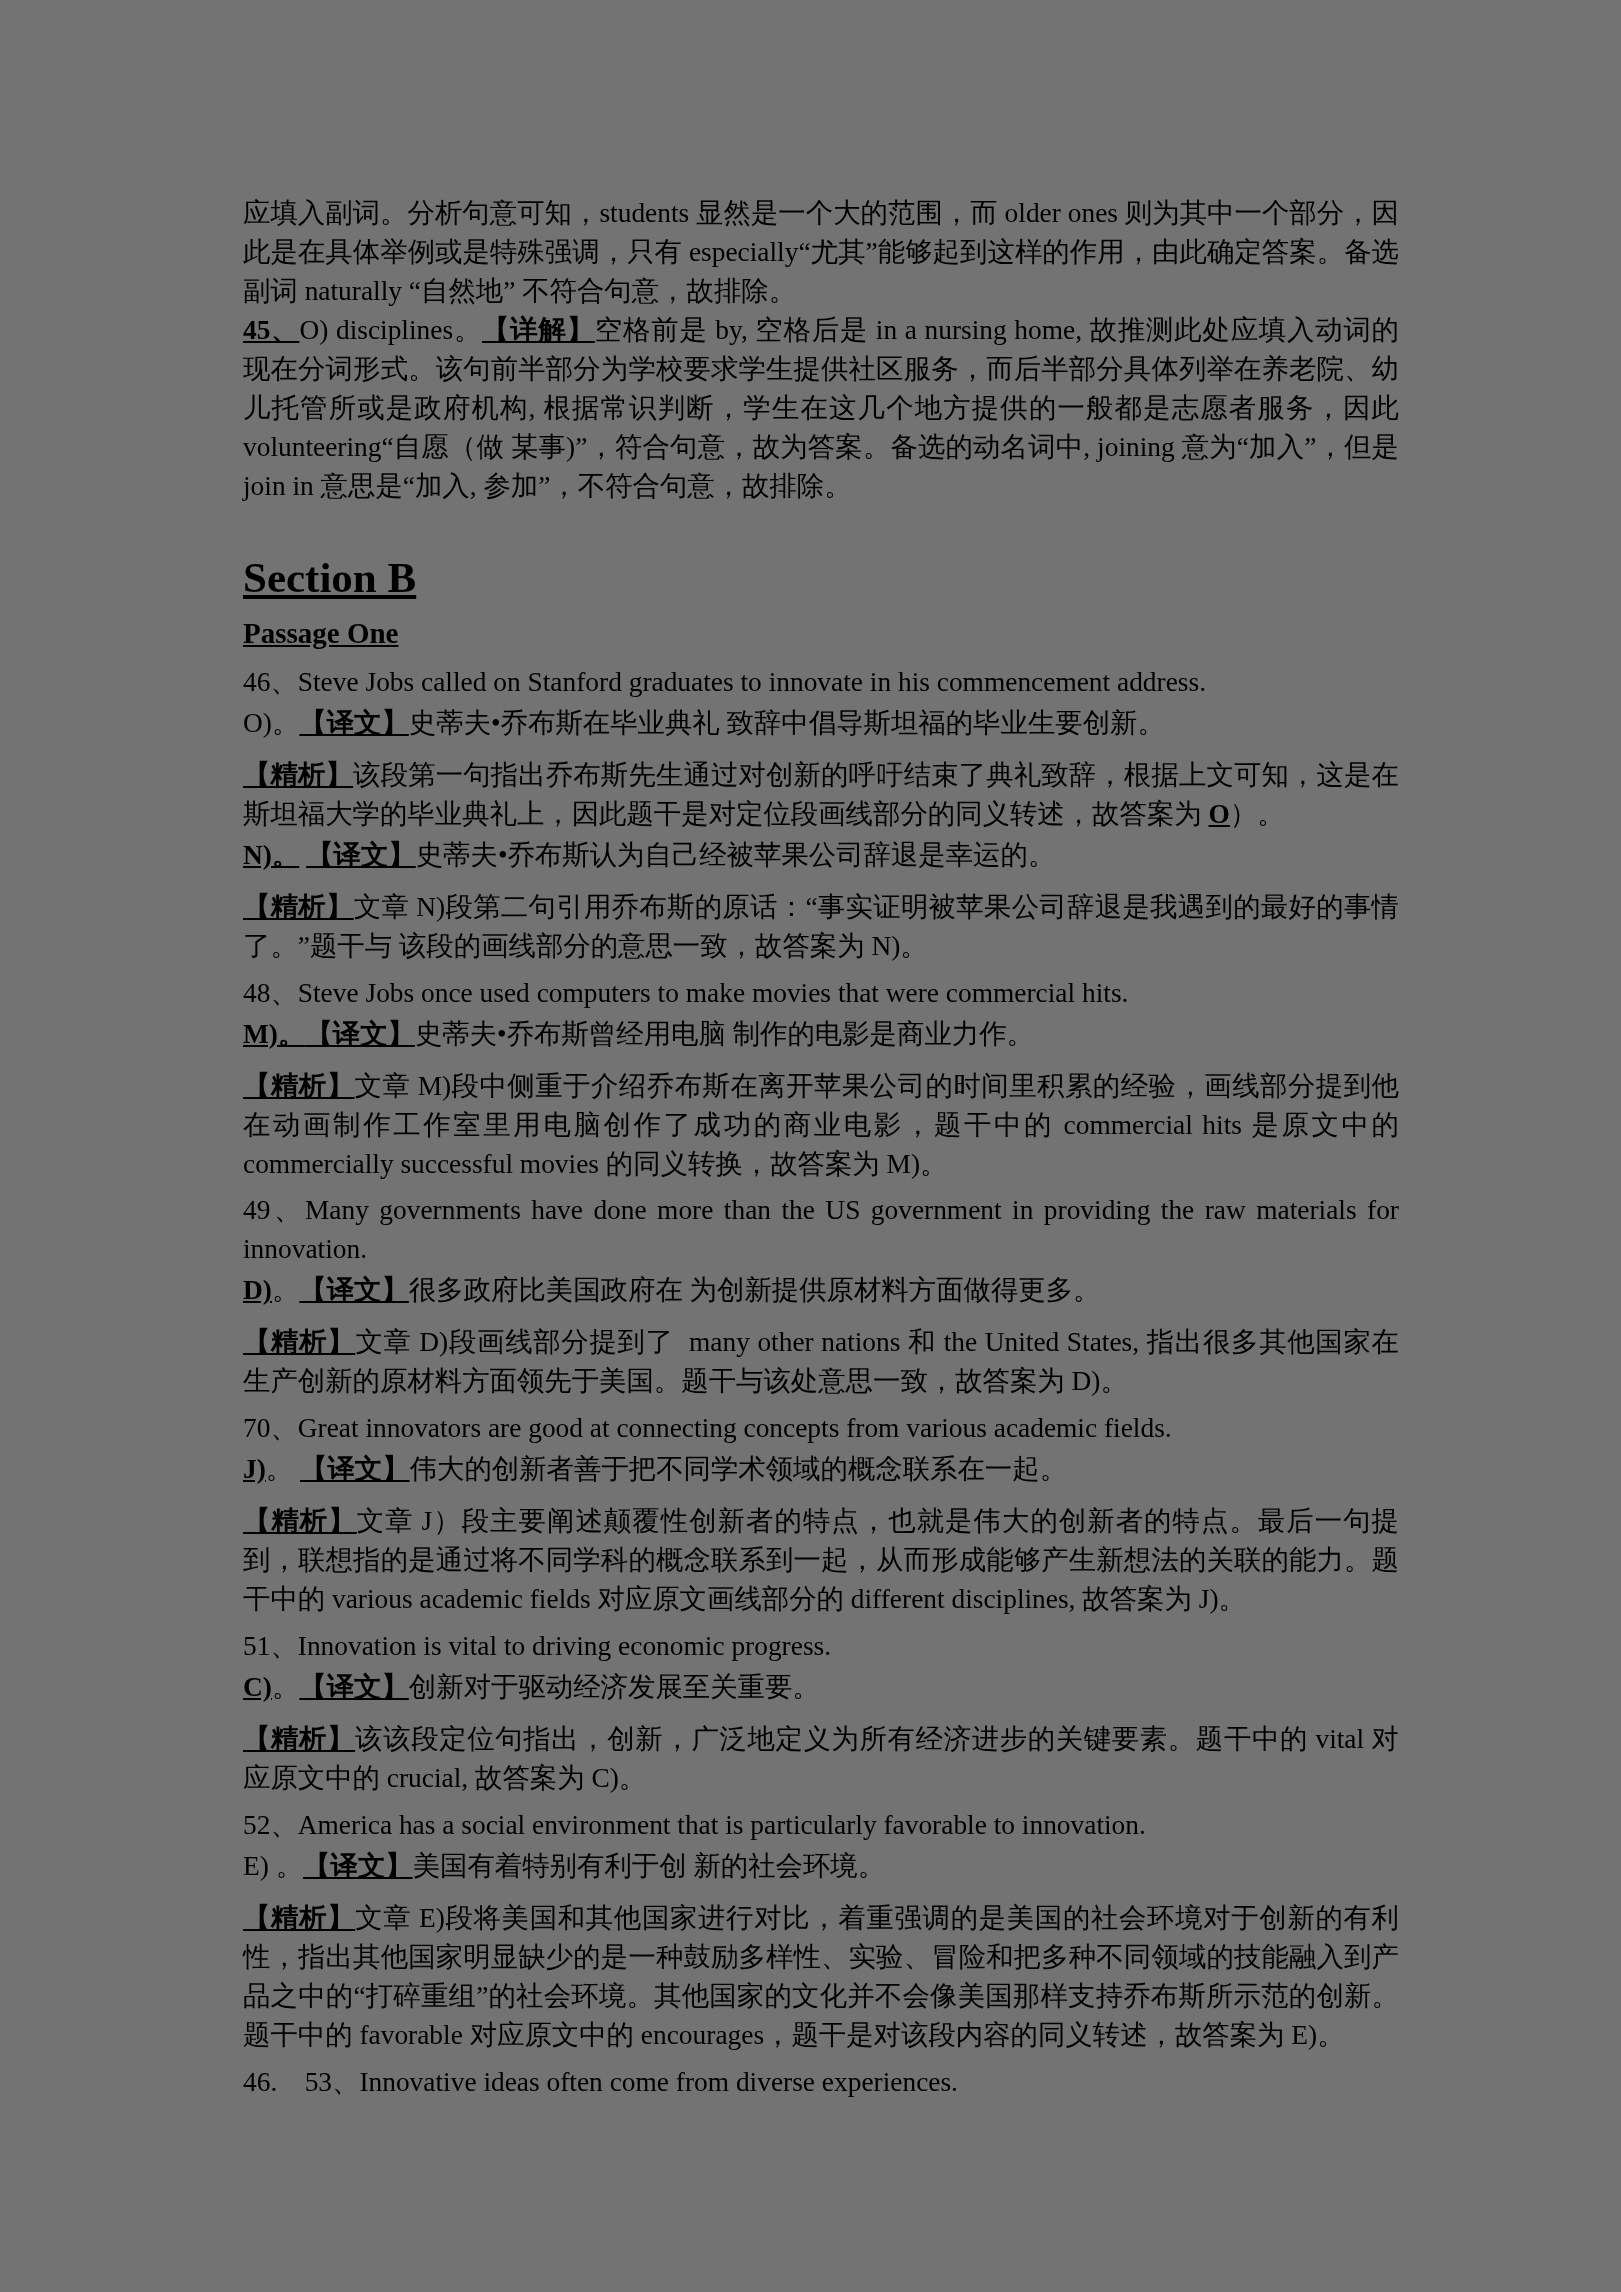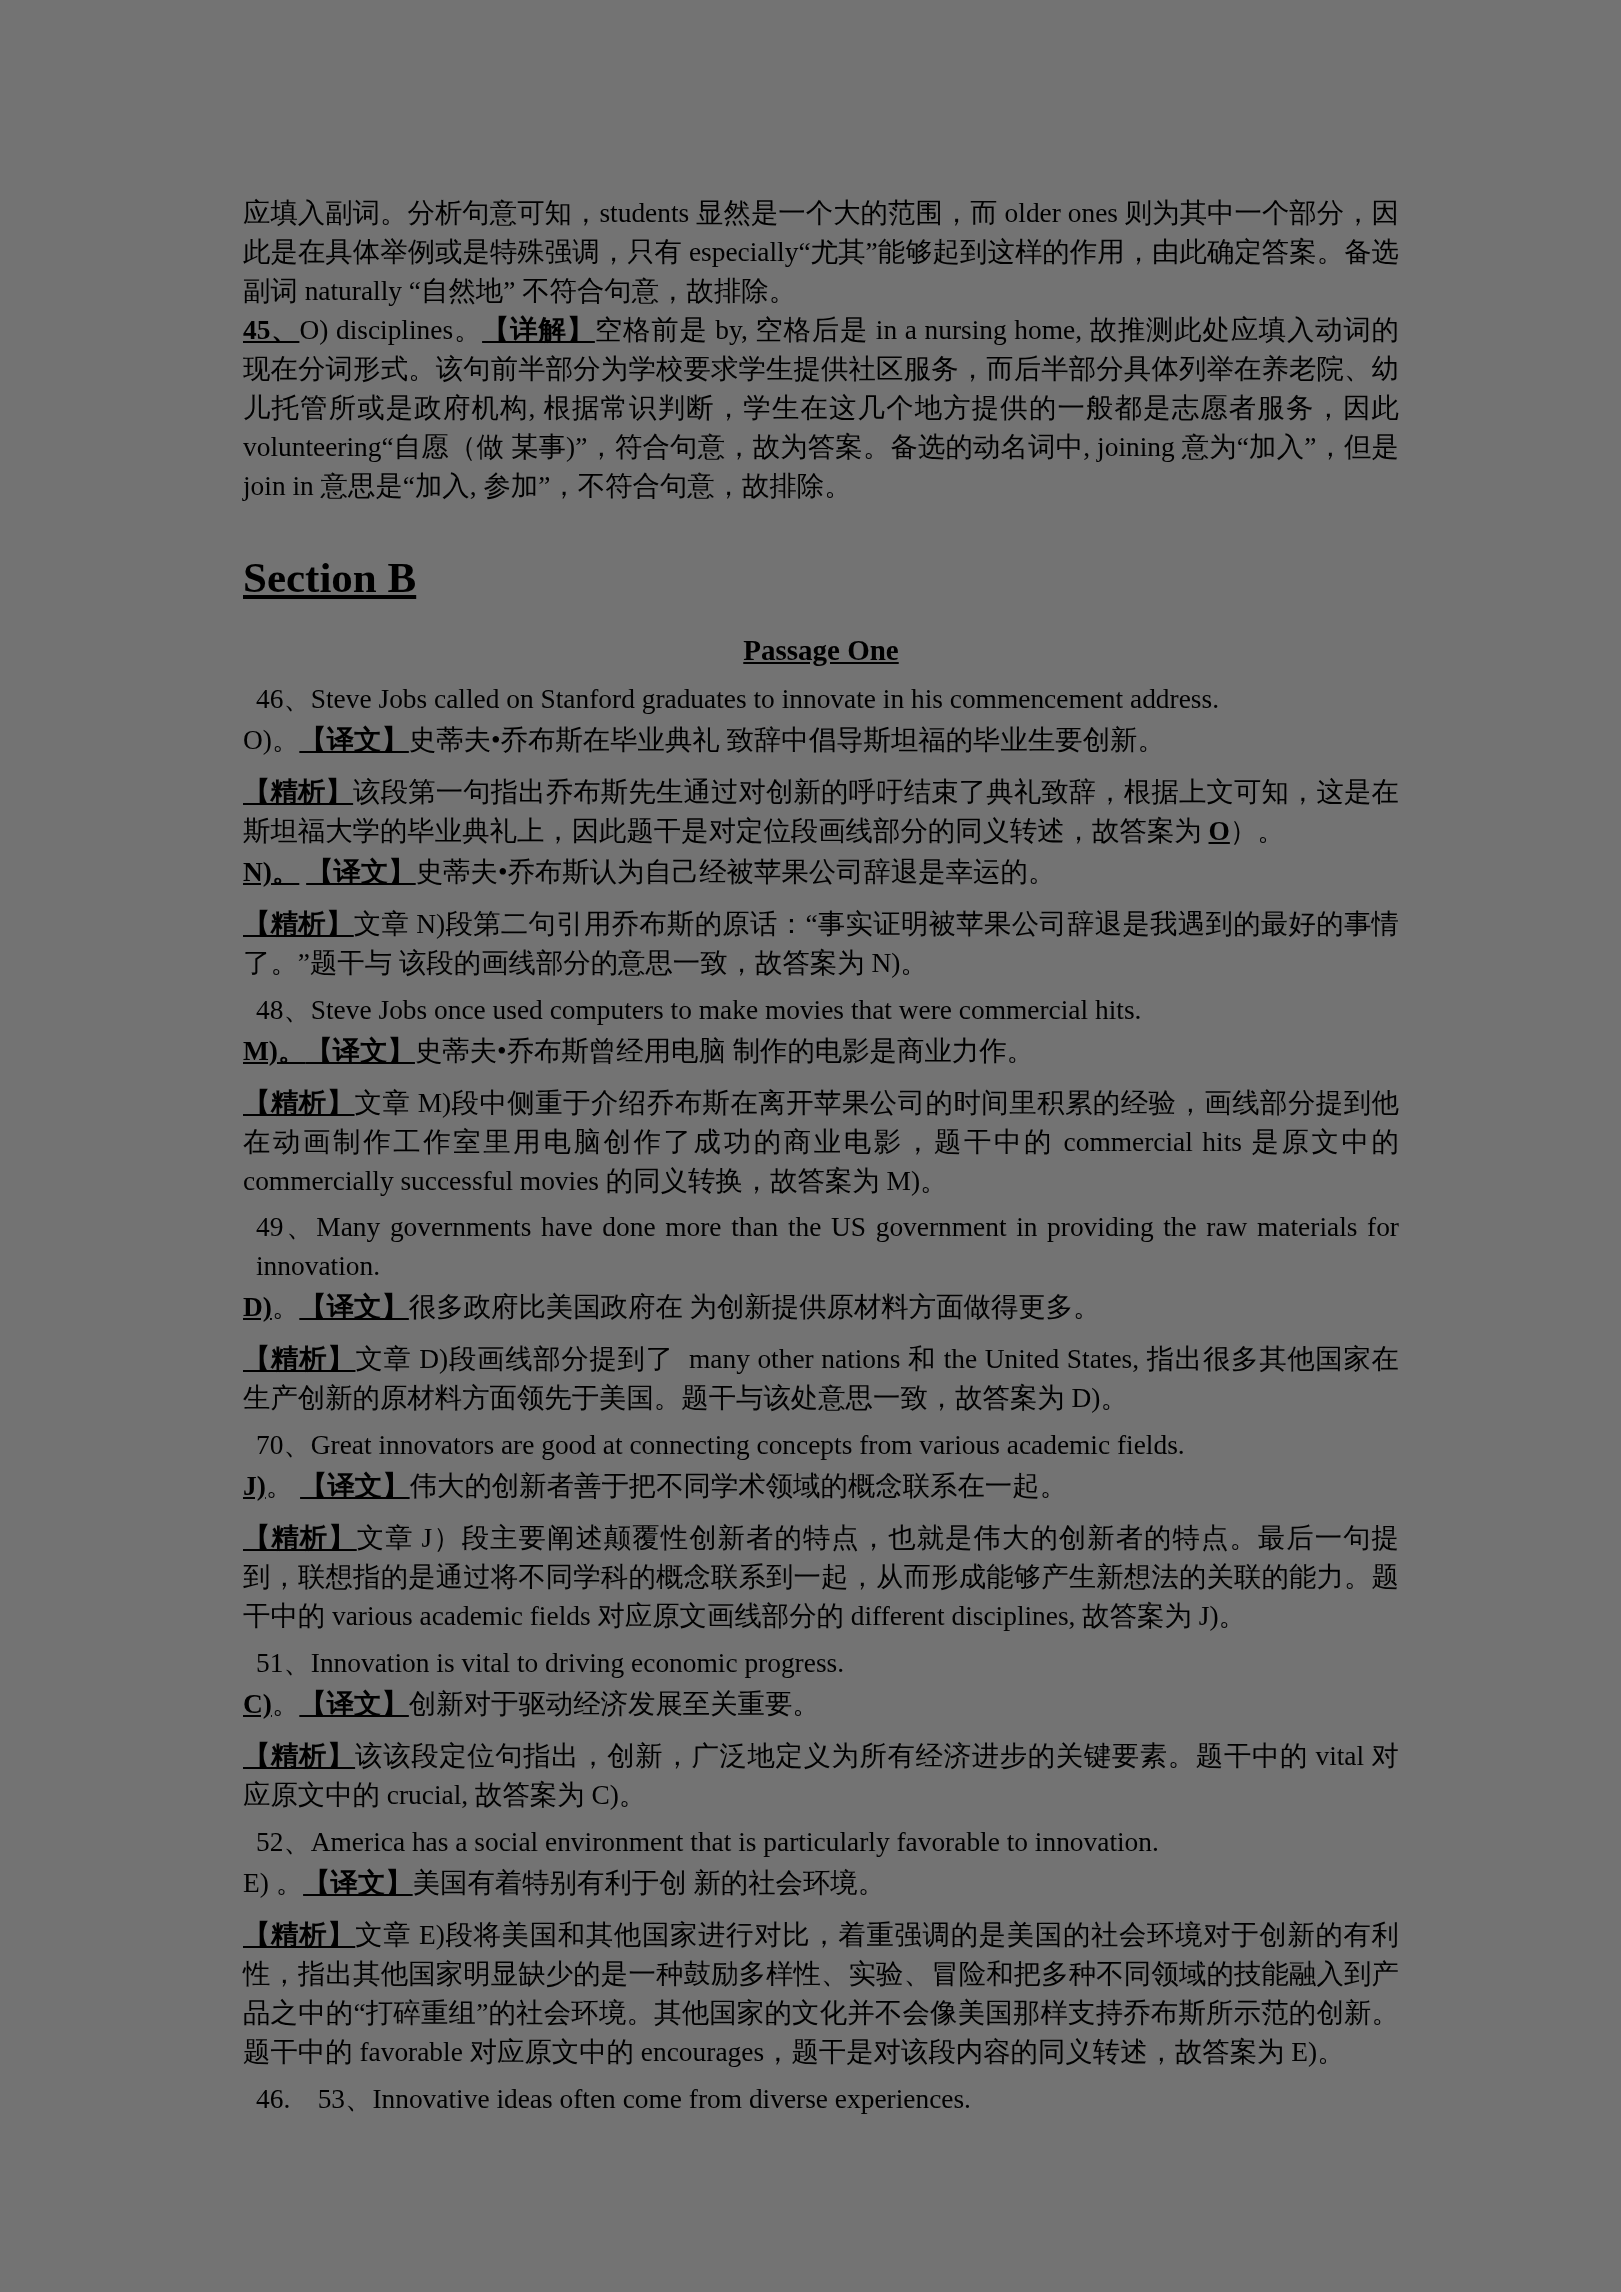--- a/index.html
+++ b/index.html
@@ -21,36 +21,36 @@
     overflow: hidden;
     background: #737373;
   }
   p, h1, h2 { margin: 0; padding: 0; }
   .body, .question, .trans, .analysis {
     font-size: 27.4px;
     line-height: 39px;
     text-align: justify;
     font-weight: normal;
   }
-  .question { margin-top: 7.8px; margin-left: 13px; }
+  .question { margin-top: 7.8px; }
   .trans    { margin-top: 2px; }
   .analysis { margin-top: 13px; }
   h1.h1 {
     font-size: 43px;
     line-height: 57px;
     margin-top: 43px;
     font-weight: bold;
     text-align: left;
   }
   h2.h2 {
     font-size: 29px;
     line-height: 43px;
-    margin-top: 23px;
+    margin-top: 6px;
     font-weight: bold;
-    text-align: center;
+    text-align: left;
   }
   .bold { font-weight: bold; text-decoration: underline; }
 </style>
 </head>
 <body>
 
 <main class="page">
     <p class="body"><span>应填入副词。分析句意可知，students 显然是一个大的范围，而 older ones 则为其中一个部分，因此是在具体举例或是特殊强调，只有 especially“尤其”能够起到这样的作用，由此确定答案。备选副词 naturally “自然地” 不符合句意，故排除。</span></p>
     <p class="body"><span class="bold">45、</span><span>O) disciplines。</span><span class="bold">【详解】</span><span>空格前是 by, 空格后是 in a nursing home, 故推测此处应填入动词的现在分词形式。该句前半部分为学校要求学生提供社区服务，而后半部分具体列举在养老院、幼儿托管所或是政府机构, 根据常识判断，学生在这几个地方提供的一般都是志愿者服务，因此 volunteering“自愿（做 某事)”，符合句意，故为答案。备选的动名词中, joining 意为“加入”，但是 join in 意思是“加入, 参加”，不符合句意，故排除。</span></p>
     <h1 class="h1"><span class="bold">Section B</span></h1>

